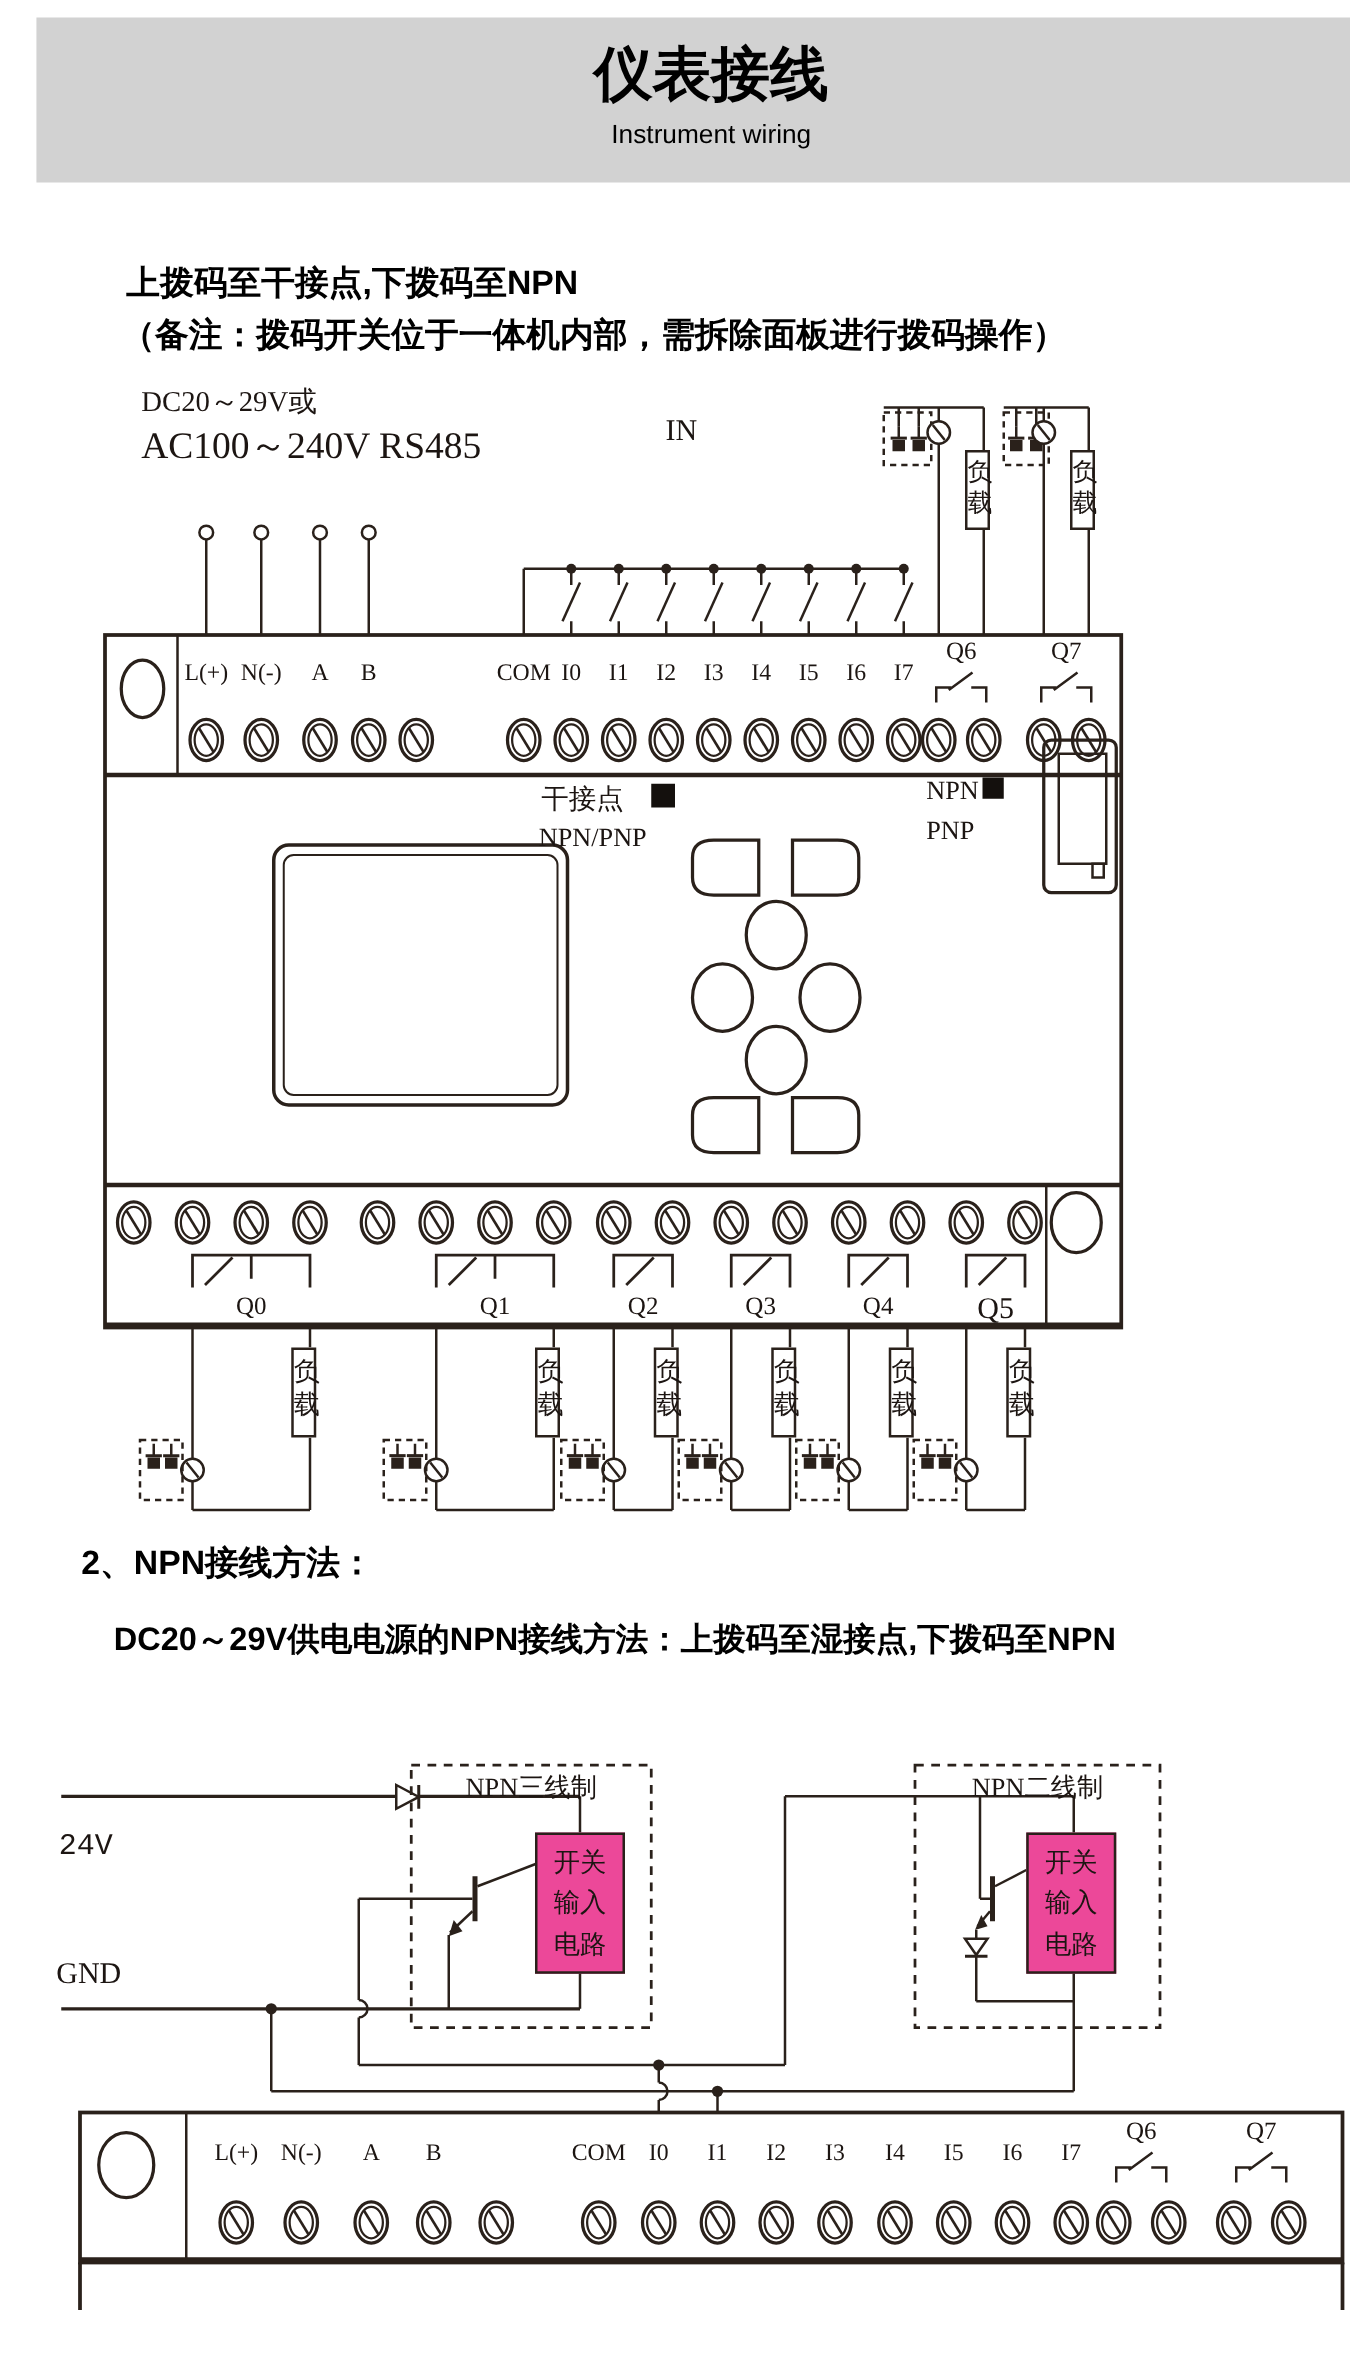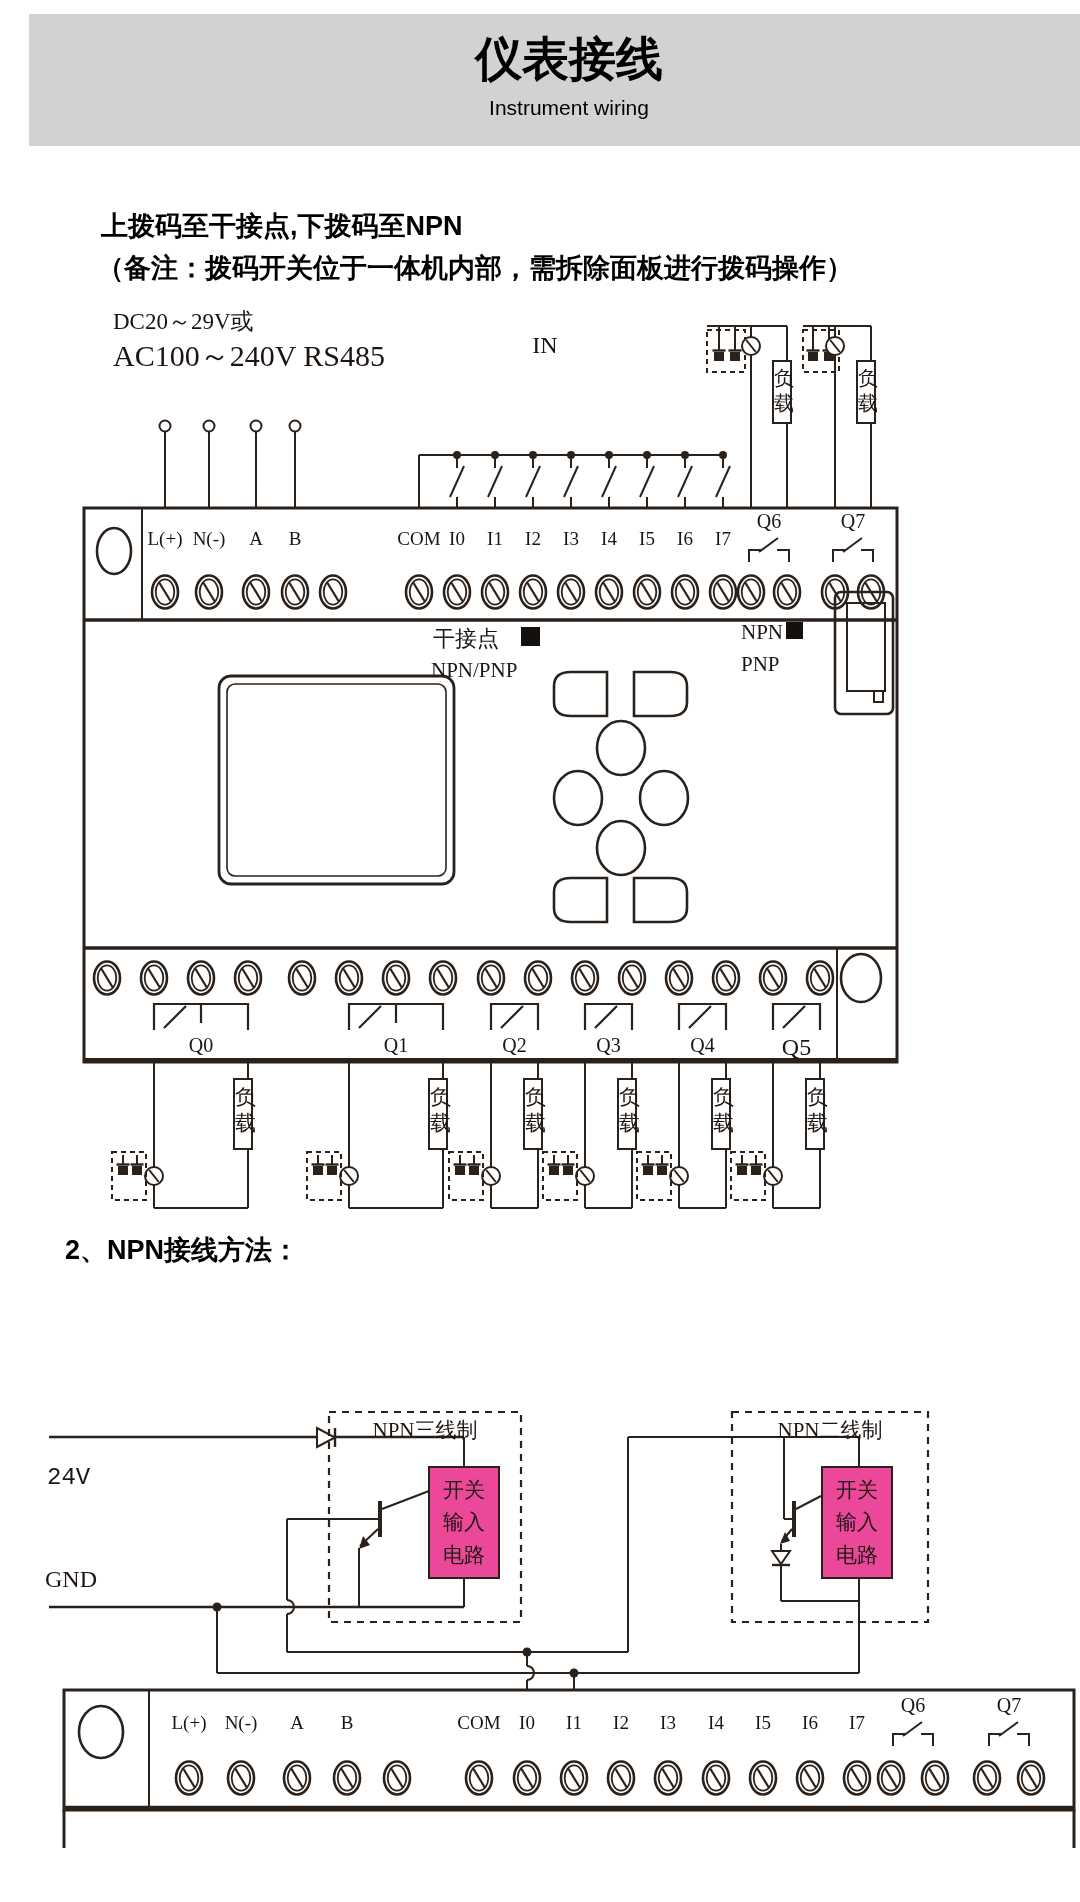--- a/index.html
+++ b/index.html
@@ -443,20 +443,21 @@
 
   <div class="t" style="left:404px;top:624px;font-size:22px;">干接点</div>
   <div class="sq" style="left:492px;top:627px;width:19px;height:19px;"></div>
   <div class="t" style="left:402px;top:658px;font-size:21px;">NPN/PNP</div>
 
   <div class="t" style="left:712px;top:620px;font-size:21px;">NPN</div>
   <div class="sq" style="left:757px;top:622px;width:17px;height:17px;"></div>
   <div class="t" style="left:712px;top:652px;font-size:21px;">PNP</div>
 
   <div class="h" style="left:36px;top:1232px;font-size:27px;">2、NPN接线方法：</div>
+  <div class="h" style="left:62px;top:1294px;font-size:26px;">DC20～29V供电电源的NPN接线方法：上拨码至湿接点,下拨码至NPN</div>
 
   <div class="t" style="left:18px;top:1464px;font-size:24px;font-family:Liberation Mono, monospace;">24V</div>
   <div class="t" style="left:16px;top:1566px;font-size:24px;">GND</div>
   <div class="t ctr" style="left:396px;top:1416px;font-size:21px;">NPN三线制</div>
   <div class="t ctr" style="left:801px;top:1416px;font-size:21px;">NPN二线制</div>
 
   <div class="swbox" style="left:399px;top:1466px;">
     <span>开关输入电路</span>
   </div>
   <div class="swbox" style="left:792px;top:1466px;">

